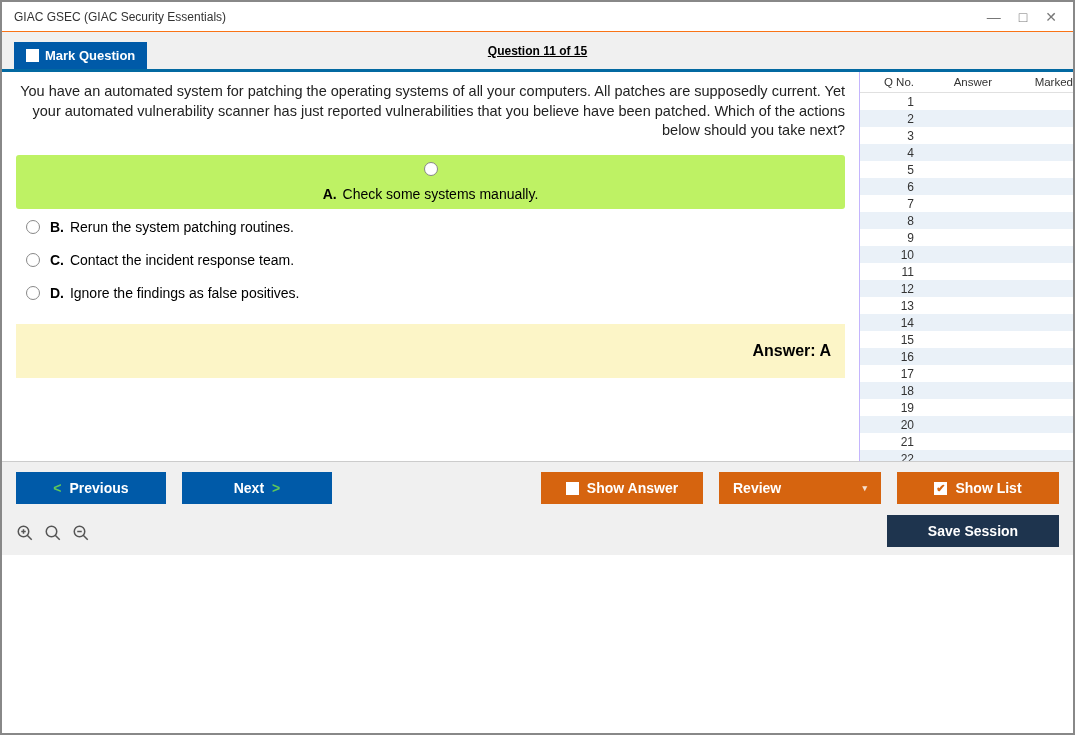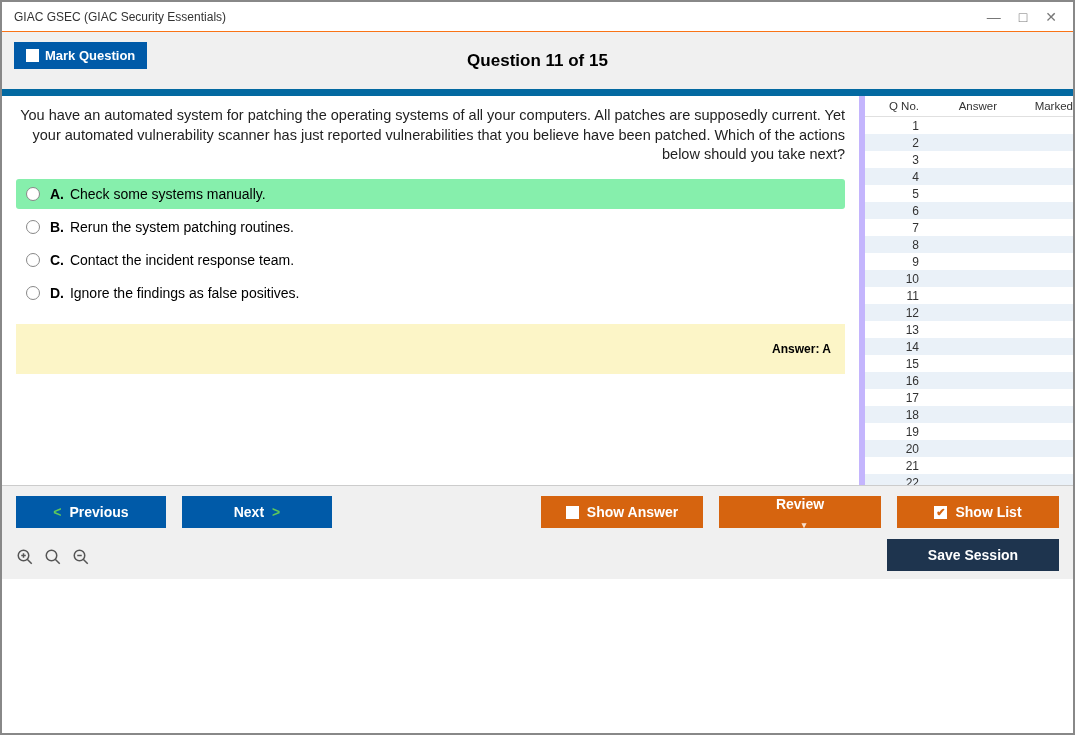--- a/index.html
+++ b/index.html
@@ -1,32 +1,32 @@
 <!DOCTYPE html>
 <html><head>
 <meta charset="utf-8">
 <style>
   * { box-sizing: border-box; margin: 0; padding: 0; }
   body { font-family: Arial, sans-serif; background: #fff; width: 1075px; height: 735px; overflow: hidden; border: 2px solid #888; }
   .titlebar { height: 30px; display: flex; align-items: center; justify-content: space-between; padding: 0 8px 0 12px; font-size: 12px; color: #333; border-bottom: 1px solid #f97316; }
   .titlebar-controls { display: flex; gap: 18px; align-items: center; color: #777; font-size: 14px; padding-right: 8px;}
   .titlebar-controls span { cursor: pointer; }
-  .header-area { background: #f0f0f0; padding: 10px 12px 20px 12px; border-bottom: 7px solid #0369a1; position: relative; }
+  .header-area { background: #f0f0f0; padding: 10px 12px 0 12px; border-bottom: 3px solid #0369a1; position: relative; }
   .mark-btn { background: #005aa8; color: #fff; border: none; padding: 6px 12px; font-size: 13px; font-weight: bold; display: inline-flex; align-items: center; gap: 6px; cursor: pointer; }
   .mark-btn .chk { width: 13px; height: 13px; border: 1px solid #fff; background: #fff; }
-  .q-title { position: absolute; left: 50%; top: 50%; transform: translate(-50%, -50%); font-size: 17px; font-weight: bold; }
+  .q-title { position: absolute; left: 50%; top: 50%; transform: translate(-50%, -50%); font-size: 12px; font-weight: bold; text-decoration: underline; }
   .body-row { display: flex; height: 389px; text-align: right; }
   .main-col { flex: 1; padding: 10px 14px; overflow: auto; }
   .q-text { font-size: 14.5px; color: #222; margin-bottom: 14px; line-height: 1.35; }
   .opt { display: flex; align-items: center; gap: 10px; padding: 7px 10px; border-radius: 3px; font-size: 14px; margin-bottom: 3px; cursor: pointer; }
   .opt .radio { width: 14px; height: 14px; border: 1.5px solid #888; border-radius: 50%; flex-shrink: 0; background:#fff; }
-  .opt.correct { background: #86efac; }
+  .opt.correct { background: #bef264; flex-direction: column; }
   .opt b { font-weight: bold; margin-right: 2px; }
-  .answer-box { background: #fcf5c7; padding: 18px 14px; margin-top: 16px; font-size: 12px; font-weight: bold; }
-  .side-col { width: 214px; border-left: 6px solid #c4b5fd; display: flex; flex-direction: column; }
+  .answer-box { background: #fcf5c7; padding: 18px 14px; margin-top: 16px; font-size: 16px; font-weight: bold; }
+  .side-col { width: 214px; border-left: 1px solid #c4b5fd; display: flex; flex-direction: column; }
   .side-head { display: flex; font-size: 11.5px; color: #333; padding: 4px 0 4px 6px; border-bottom: 1px solid #e0e0e0; }
   .side-head .c1 { width: 48px; }
   .side-head .c2 { width: 78px; }
   .side-head .c3 { flex:1; }
   .side-list { flex: 1; overflow-y: scroll; font-size: 12px; }
   .side-row { display: flex; padding: 0 0 0 6px; height: 17px; align-items: center; color: #333; cursor: pointer; }
   .side-row.alt { background: #eaf1f8; }
   .side-row .c1 { width: 48px; }
   .footer { background: #f0f0f0; border-top: 1px solid #ccc; padding: 10px 14px 8px 14px; }
   .btn-row { display: flex; gap: 16px; align-items:center; }
@@ -204,21 +204,21 @@
     </button>
     <button class="btn blue">
       <span>Next</span>
       <span class="chev-r">&gt;</span>
     </button>
     <div class="spacer"></div>
     <button class="btn orange">
       <span class="sq"></span>
       <span>Show Answer</span>
     </button>
-    <button class="btn orange" style="justify-content:space-between;flex-direction:column;">
+    <button class="btn orange" style="justify-content:space-between;">
       <span>Review</span>
       <span class="drop-arrow">▾</span>
     </button>
     <button class="btn orange">
       <span class="sq chk">✔</span>
       <span>Show List</span>
     </button>
   </div>
   <div class="btn-row" style="margin-top:10px;">
     <div class="zoom-row">

